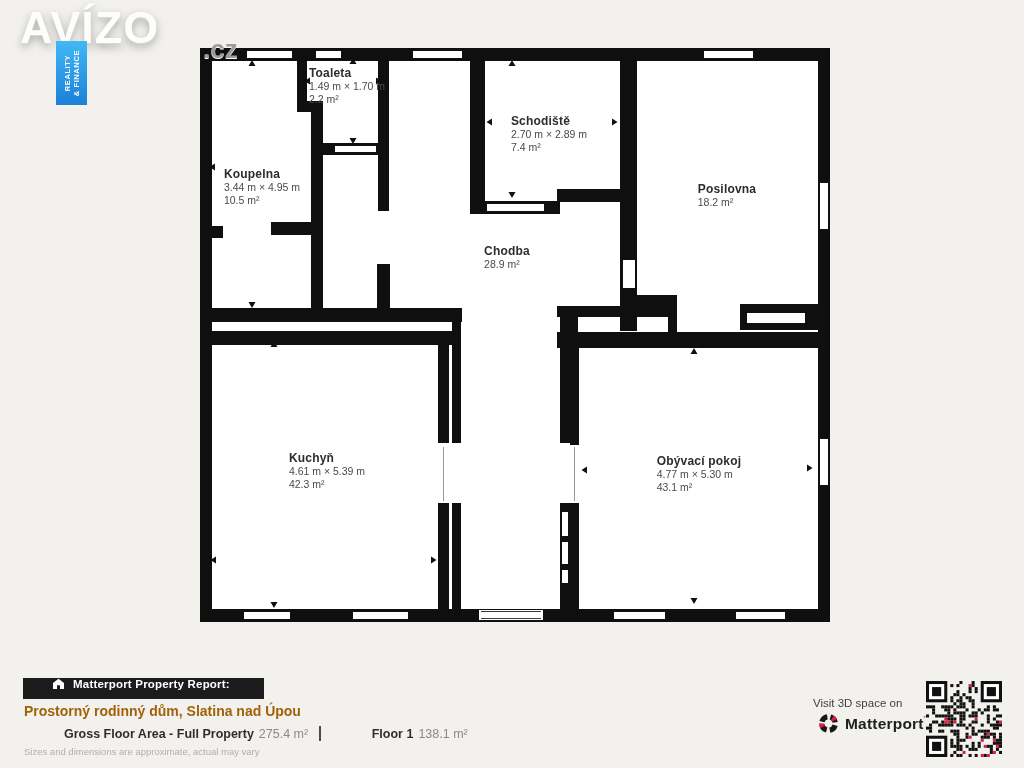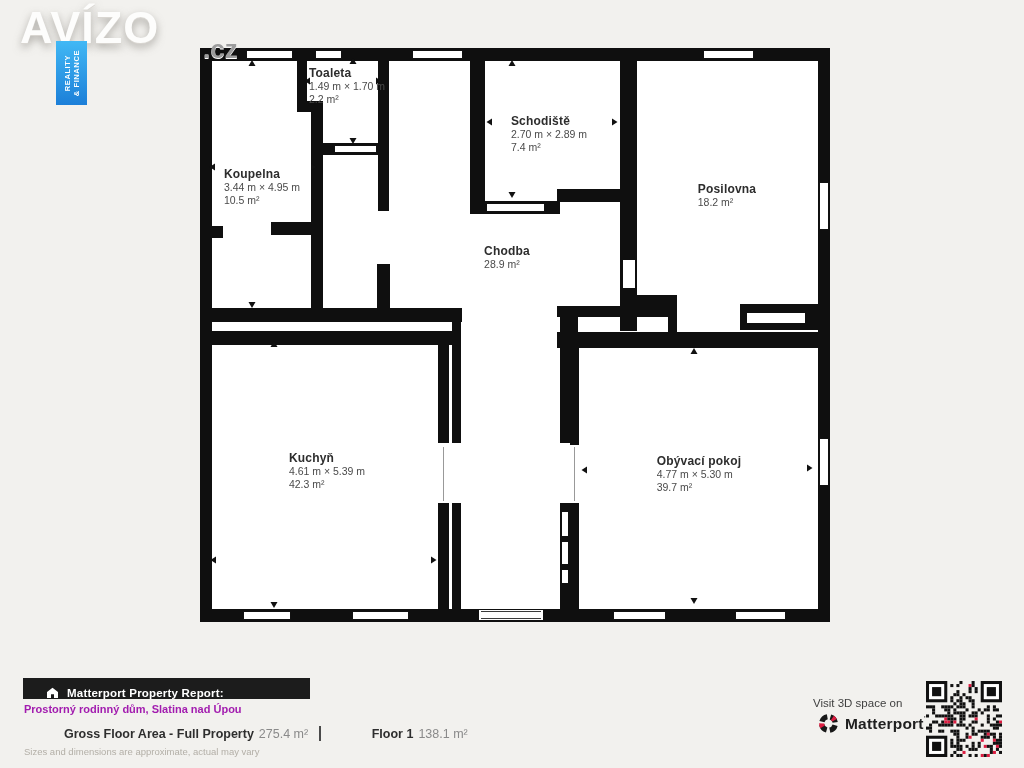--- a/index.html
+++ b/index.html
@@ -29,24 +29,24 @@
        text-shadow:0 1px 0 #ffffff;}
   .ribbon{position:absolute;left:56px;top:41px;width:31px;height:64px;
           background:linear-gradient(180deg,#41b8f5,#1c7fd8);display:flex;align-items:center;justify-content:center;}
   .ribbon .vtx{writing-mode:vertical-rl;transform:rotate(180deg);color:#fff;font-weight:bold;
                font-size:7.5px;letter-spacing:.6px;line-height:9px;text-align:center;}
   .bo{position:absolute;left:84px;top:22px;font-size:76px;font-weight:900;letter-spacing:-3px;line-height:80px;
       background:linear-gradient(95deg,#2fa3f5 5%,#5f6df5 40%,#9c27e0 80%);
       -webkit-background-clip:text;background-clip:text;color:transparent;opacity:.96;}
 
   
-  .f-bar{position:absolute;left:23px;top:678px;width:287px;height:21px;background:#1c1c1c;
-         display:flex;align-items:flex-end;padding-left:23px;box-sizing:border-box;z-index:4;}
+  .f-bar{position:absolute;left:23px;top:678px;width:241px;height:21px;background:#1c1c1c;
+         display:flex;align-items:flex-start;padding-left:29px;box-sizing:border-box;z-index:4;}
   .f-bar .lbl{color:#fff;font-size:11.5px;font-weight:bold;margin-left:8px;letter-spacing:.2px;}
-  .f-title{position:absolute;left:24px;top:703px;font-size:11px;font-weight:bold;color:#a21caf;z-index:4;}
+  .f-title{position:absolute;left:24px;top:703px;font-size:14px;font-weight:bold;color:#a16207;z-index:4;}
   .f-info{position:absolute;left:24px;top:726px;font-size:12.5px;color:#8a8a8a;z-index:4;display:flex;align-items:center;}
   .f-info b{color:#2e2e2e;margin-right:5px;margin-left:40px;}
   .f-info .sep{display:inline-block;width:1.5px;height:15px;background:#4a4a4a;margin:0 11px;}
   .f-disc{position:absolute;left:24px;top:746px;font-size:9.5px;color:#b3afa7;z-index:4;}
 
   .cta-visit{position:absolute;left:813px;top:697px;width:102px;text-align:left;
              font-size:11.5px;color:#3f3f3f;z-index:4;}
   .cta-logo{position:absolute;left:818px;top:713px;display:flex;align-items:center;gap:6px;z-index:4;}
   .cta-logo .mp-name{font-size:15.5px;font-weight:bold;color:#1f1f1f;letter-spacing:.2px;}
   .cta-logo .tm{font-size:7px;color:#555;vertical-align:top;}
@@ -174,21 +174,21 @@
     <span class="d">28.9 m²</span>
   </div>
   <div class="room-label" style="left:327px;top:451px">
     <span class="t">Kuchyň</span>
     <span class="d">4.61 m × 5.39 m</span>
     <span class="d">42.3 m²</span>
   </div>
   <div class="room-label" style="left:699px;top:454px">
     <span class="t">Obývací pokoj</span>
     <span class="d">4.77 m × 5.30 m</span>
-    <span class="d">39.7 m²</span>
+    <span class="d">43.1 m²</span>
   </div>
 
   <div class="logo">
     <span class="avizo">AVÍZO</span>
     <span class="tld">.cz</span>
     <div class="ribbon">
       <span class="vtx"><span>REALITY</span><br><span>&amp; FINANCE</span></span>
     </div>
   </div>
 

